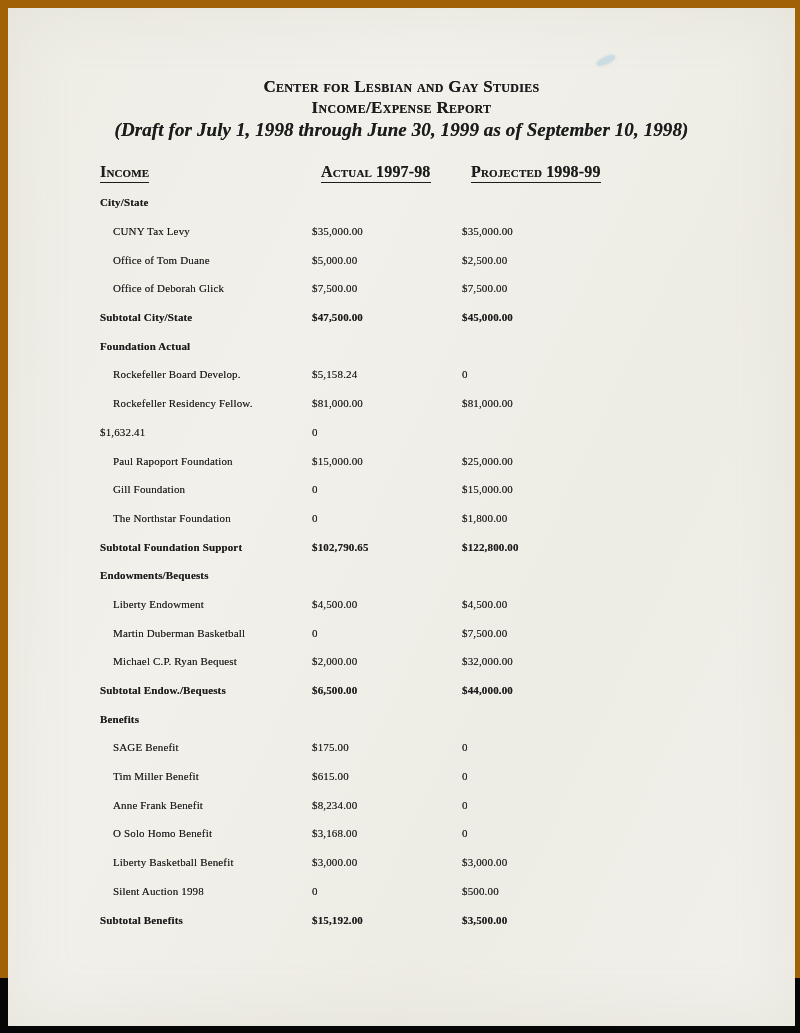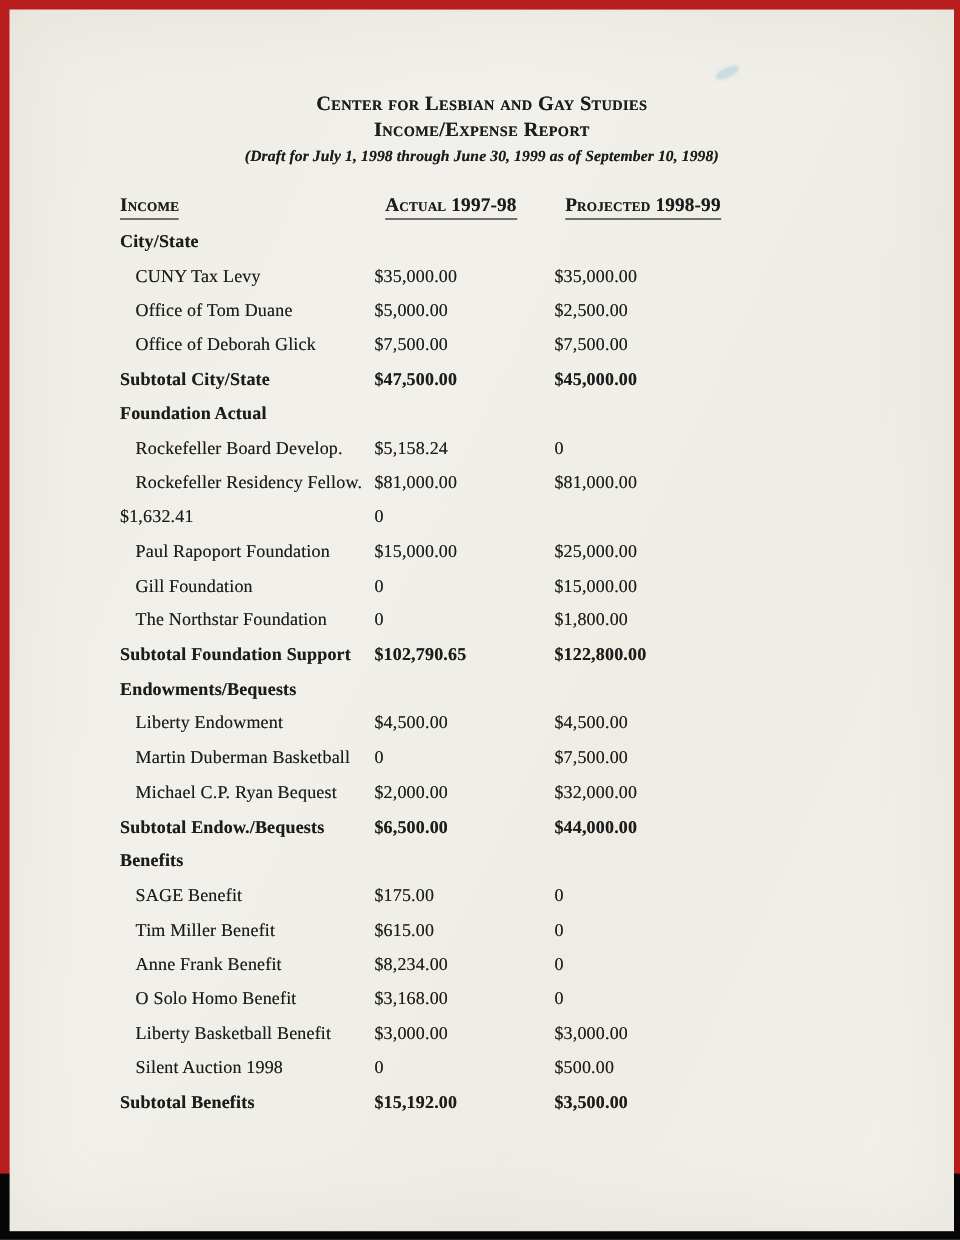--- a/index.html
+++ b/index.html
@@ -8,21 +8,21 @@
     width: 800px;
     height: 1033px;
     background: #060606;
     font-family: "Liberation Serif", serif;
     overflow: hidden;
   }
   .scan {
     position: relative;
     width: 800px;
     height: 978px;
-    background: #b91c1c;
+    background: #a16207;
   }
   .paper {
     position: absolute;
     left: 8px;
     top: 8px;
     width: 787px;
     height: 1018px;
     background:
       linear-gradient(115deg, rgba(233,230,220,0.35) 0%, rgba(255,255,255,0) 35%, rgba(230,227,216,0.30) 68%, rgba(255,255,255,0) 100%),
       #f1f0ea;
@@ -48,34 +48,34 @@
     font-weight: 700;
     font-variant: small-caps;
     font-size: 17px;
     line-height: 21px;
     letter-spacing: 0.3px;
     text-shadow: 0 0 0.5px rgba(25,25,25,0.75);
   }
   .t-draft {
     font-weight: 700;
     font-style: italic;
-    font-size: 13px;
+    font-size: 19px;
     line-height: 23px;
     letter-spacing: 0.1px;
     text-shadow: 0 0 0.5px rgba(25,25,25,0.75);
   }
   .tbl {
     margin: 16px 0 0 92px;
   }
   .row {
     display: grid;
     grid-template-columns: 212px 150px auto;
     height: 28.7px;
     align-items: center;
-    font-size: 15px;
+    font-size: 11px;
     letter-spacing: 0.15px;
     text-shadow: 0 0 0.5px rgba(25,25,25,0.6);
   }
   .row.hrow {
     height: 31px;
     font-weight: 700;
     font-variant: small-caps;
     font-size: 16px;
   }
   .row.hrow .cell-actual, .row.hrow .cell-projected { padding-left: 9px; }

